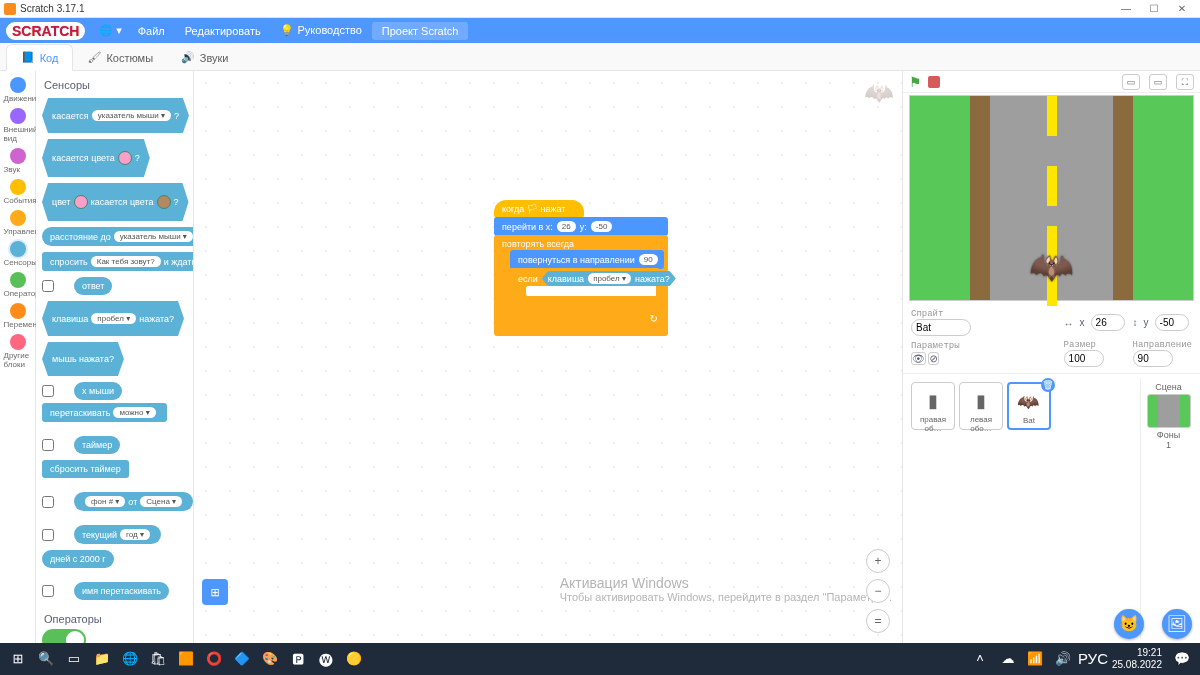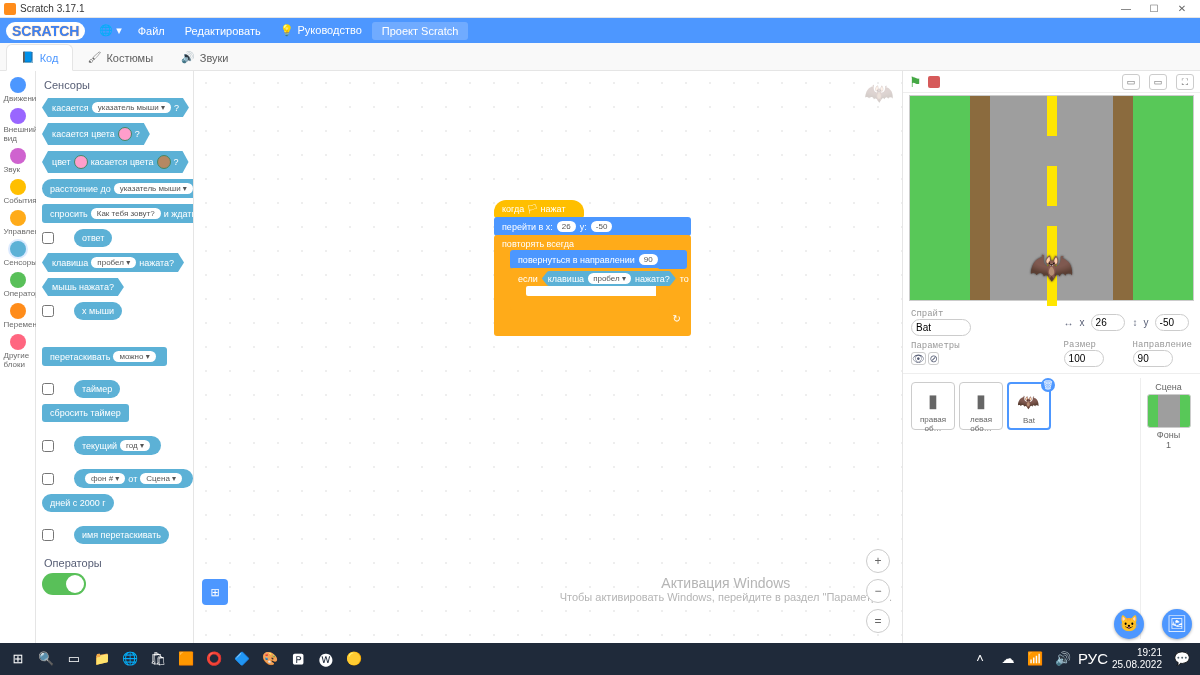--- a/index.html
+++ b/index.html
@@ -6,21 +6,21 @@
 body { width: 1200px; height: 675px; background: #fff; overflow: hidden; font-size: 11px; color: #333; }
 
 
 .titlebar { height: 18px; background: #fff; display: flex; align-items: center; padding: 0 4px; border-bottom: 1px solid #e5e5e5; }
 .titlebar .icon { width: 12px; height: 12px; background: #ff8c1a; border-radius: 2px; margin-right: 4px; }
 .titlebar .title { font-size: 10px; color: #333; flex: 1; }
 .titlebar .winbtn { width: 28px; text-align: center; font-size: 10px; color: #666; cursor: pointer; }
 
 
 .menubar { height: 25px; background: #4d97ff; display: flex; align-items: center; padding: 0 6px; color: #fff; font-size: 11px; }
-.logo { font-weight: bold; font-size: 14px; color: #3b82f6; background: #fff; padding: 1px 6px; border-radius: 10px; margin-right: 8px; text-shadow: 0 0 1px #ff8c1a; }
+.logo { font-weight: bold; font-size: 14px; color: #be185d; background: #fff; padding: 1px 6px; border-radius: 10px; margin-right: 8px; text-shadow: 0 0 1px #ff8c1a; }
 .menubar .mitem { padding: 0 10px; cursor: pointer; }
 .menubar .mitem.highlight { background: rgba(255,255,255,0.2); border-radius: 3px; padding: 3px 10px; }
 .menubar .globe { margin: 0 6px; }
 
 
 .tabrow { height: 28px; background: #f9f9f9; display: flex; align-items: flex-end; padding-left: 6px; border-bottom: 1px solid #e5e5e5; }
 .tab { padding: 6px 14px; font-size: 11px; color: #5e5e5e; display: flex; align-items: center; gap: 5px; cursor: pointer; }
 .tab.active { background: #fff; color: #4d97ff; border-radius: 6px 6px 0 0; border: 1px solid #e5e5e5; border-bottom: 1px solid #fff; margin-bottom: -1px; }
 
 
@@ -33,36 +33,36 @@
 .catdot.active .dot { box-shadow: 0 0 0 2px #4d97ff33; }
 .dot.motion{background:#4c97ff;} .dot.looks{background:#9966ff;} .dot.sound{background:#cf63cf;}
 .dot.events{background:#ffbf00;} .dot.control{background:#ffab19;} .dot.sensing{background:#5cb1d6;}
 .dot.operators{background:#59c059;} .dot.variables{background:#ff8c1a;} .dot.myblocks{background:#ff6680;}
 
 .palette { width: 158px; background: #fff; border-right: 1px solid #e5e5e5; padding: 6px 0 6px 6px; overflow: hidden; }
 .pal-head { font-size: 11px; color: #575e75; margin: 2px 0 4px 2px; font-weight: 500; }
 .block { display: inline-flex; align-items: center; background: #5cb1d6; color: #fff; font-size: 9px; padding: 4px 8px; border-radius: 10px; margin: 3px 0; white-space: nowrap; }
 .block .oval { background: #fff; color: #555; border-radius: 8px; padding: 1px 6px; margin: 0 3px; font-size: 8px; }
 .block .colordot { width: 14px; height: 14px; border-radius: 50%; background: #ff9ecb; display: inline-block; margin: 0 3px; border: 1px solid #486; }
-.block.hex { border-radius: 4px; position: relative; padding: 4px 10px; clip-path: polygon(6px 0, calc(100% - 6px) 0, 100% 50%, calc(100% - 6px) 100%, 6px 100%, 0 50%); }
+.block.hex { border-radius: 4px; position: relative; padding: 12px 10px; clip-path: polygon(6px 0, calc(100% - 6px) 0, 100% 50%, calc(100% - 6px) 100%, 6px 100%, 0 50%); }
 .block.stack { border-radius: 3px; }
 .chk { display: flex; align-items: center; gap: 20px; }
 .chk input { width: 12px; height: 12px; }
 .operators-toggle { width: 44px; height: 22px; background: #59c059; border-radius: 11px; position: relative; margin-top: 4px; }
 .operators-toggle::after { content:""; position:absolute; right:2px; top:2px; width:18px; height:18px; background:#fff; border-radius:50%; }
 
 
 .canvas { flex: 1; background: #fff; position: relative; background-image: radial-gradient(#eee 1px, transparent 1px); background-size: 24px 24px; }
 .script { position: absolute; left: 300px; top: 130px; font-size: 9px; color:#fff; }
 .sb { border-radius: 3px; padding: 4px 8px; margin-top: -1px; white-space: nowrap; display:flex; align-items:center; gap:4px;}
 .sb.events{ background:#ffbf00; width:90px; border-radius: 12px 12px 3px 3px;}
 .sb.motion{ background:#4c97ff; }
 .sb.sensing{ background:#5cb1d6; }
 .sb .oval{ background:#fff;color:#555;border-radius:8px;padding:1px 5px;font-size:8px;}
-.cwrap { background:#ffab19; padding: 4px 4px 14px 4px; border-radius:3px; margin-top:-1px; width: 197px;}
+.cwrap { background:#ffab19; padding: 4px 4px 14px 4px; border-radius:3px; margin-top:-1px; width: 174px;}
 .cwrap .inner { background:#ffab19; padding-left: 12px; padding-top:2px; }
 .cwrap .mouth { background:#fff; height: 10px; margin-left:12px; border-radius: 2px 0 0 2px;}
 .cwrap .tail { height: 10px; border-radius: 0 0 6px 6px; margin-top:2px; position: relative;}
 .cwrap .tail::after { content:"↻"; position:absolute; right:6px; bottom:-2px; font-size:10px;}
 
 .zoom { position: absolute; right: 12px; bottom: 10px; display: flex; flex-direction: column; gap: 6px; }
 .zoom div { width: 24px; height: 24px; border: 1px solid #ccc; border-radius: 50%; background:#fff; text-align:center; line-height:22px; font-size:12px; color:#666; cursor:pointer;}
 
 .watermark { position:absolute; right:8px; top:8px; opacity:.25; font-size: 24px;}
 .activation { position:absolute; right:10px; bottom:40px; color:#b5b5b5; font-size:11px; text-align:left; }
@@ -188,45 +188,45 @@
         <span>клавиша</span>
         <span class="oval">пробел ▾</span>
         <span>нажата?</span>
       </div><br>
     <div class="block hex">мышь нажата?</div><br>
     <div class="chk">
         <input type="checkbox" style="">
         <div class="block">x мыши</div>
       </div>
 
-    <div class="block stack" style="margin-top:24px;">
+    <div class="block stack" style="margin-top:0;">
         <span>перетаскивать</span>
         <span class="oval">можно ▾</span>
       </div><br>
 
     <div class="chk" style="margin-top:8px;">
         <input type="checkbox" style="">
         <div class="block">таймер</div>
       </div>
     <div class="block stack">сбросить таймер</div><br>
-
-    <div class="chk" style="margin-top:8px;">
-        <input type="checkbox" style="">
-        <div class="block">
-          <span>текущий</span>
-          <span class="oval">год ▾</span>
-        </div>
-      </div>
 
     <div class="chk" style="margin-top:8px;">
         <input type="checkbox" style="">
         <div class="block">
           <span class="oval">фон # ▾</span>
           <span>от</span>
           <span class="oval">Сцена ▾</span>
+        </div>
+      </div>
+
+    <div class="chk" style="margin-top:8px;">
+        <input type="checkbox" style="">
+        <div class="block">
+          <span>текущий</span>
+          <span class="oval">год ▾</span>
         </div>
       </div>
     <div class="block">дней с 2000 г</div><br>
     <div class="chk" style="margin-top:8px;">
         <input type="checkbox" style="">
         <div class="block">имя перетаскивать</div>
       </div>
 
     <div class="pal-head" style="margin-top:10px;">Операторы</div>
     <div class="operators-toggle"></div>
@@ -263,21 +263,21 @@
               <span>то</span>
             </div>
             <div class="mouth"></div>
           </div>
         </div>
         <div class="tail"></div>
       </div>
     </div>
 
     <div class="activation">
-      <div style="font-size:14px;text-align:center;">Активация Windows</div>
+      <div style="font-size:14px;">Активация Windows</div>
       <div>Чтобы активировать Windows, перейдите в раздел "Параметры".</div>
     </div>
 
     <div class="zoom">
       <div>+</div>
       <div>−</div>
       <div>=</div>
     </div>
     <div class="leftfab">⊞</div>
   </div>

